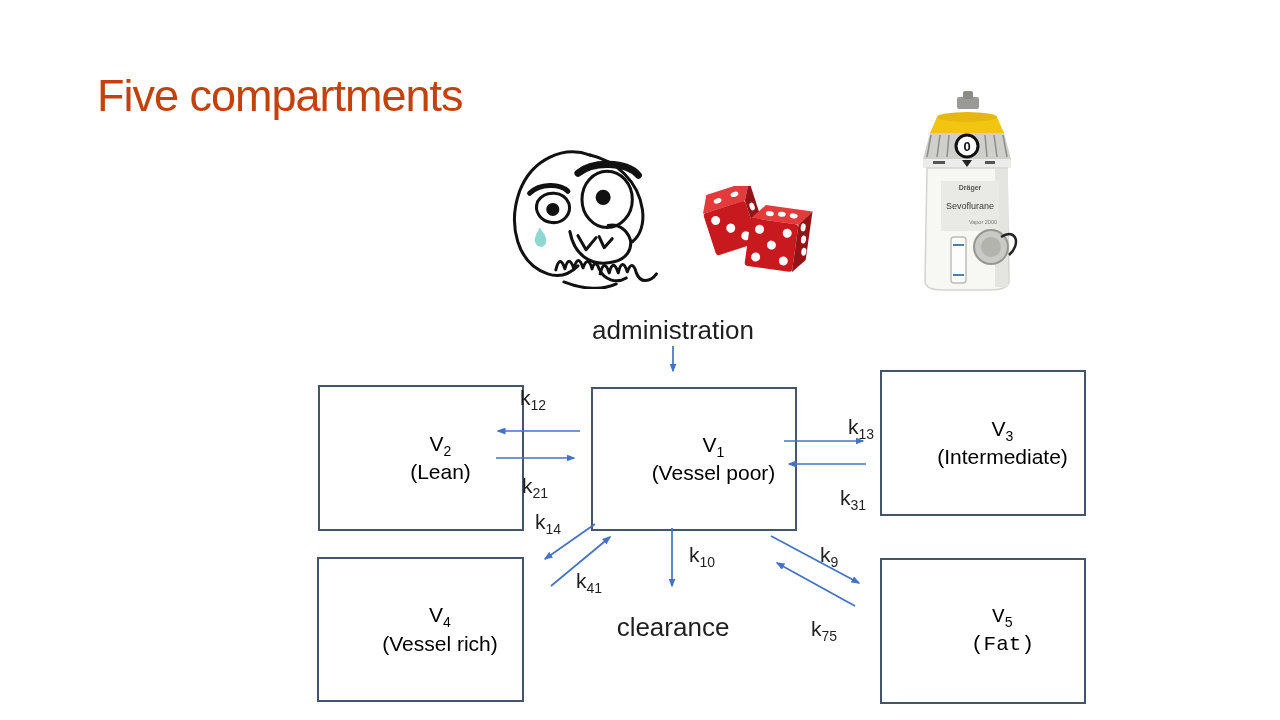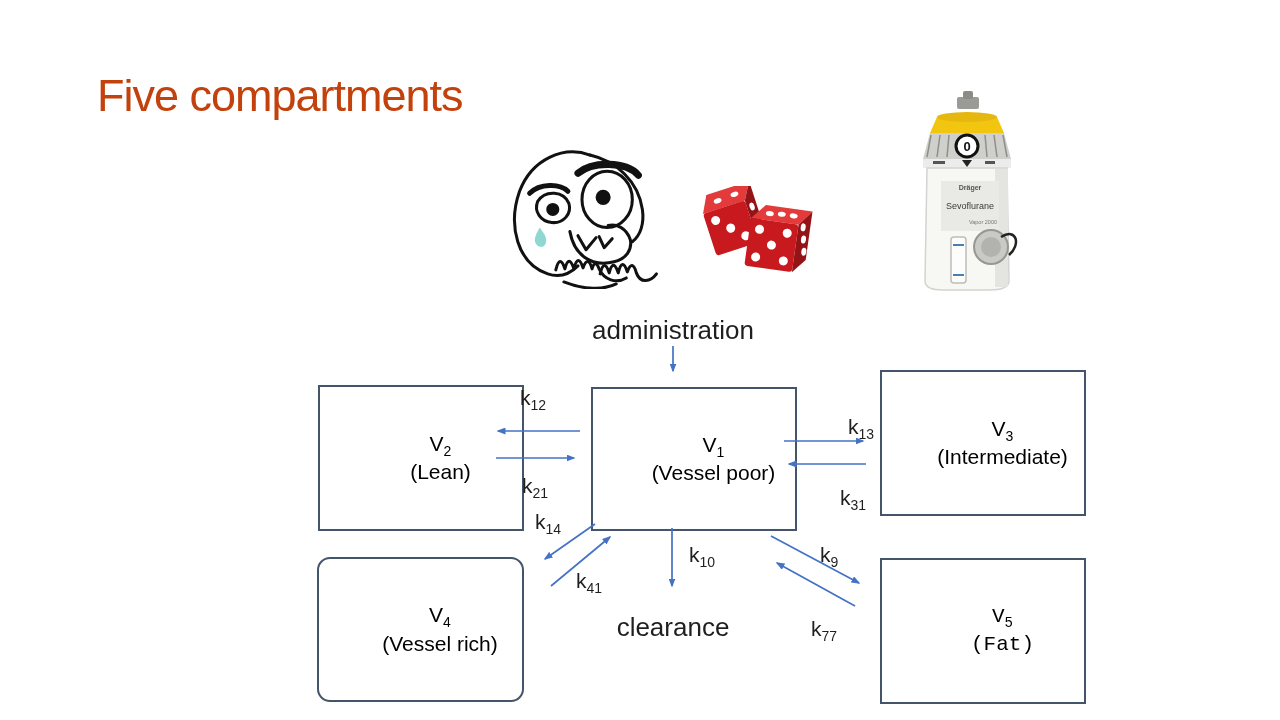--- a/index.html
+++ b/index.html
@@ -129,21 +129,21 @@
       <span>V</span><sub>2</sub><br>
       <span>(Lean)</span>
     </div>
   </div>
   <div class="box" style="left:880px;top:370px;width:163px;height:142px;">
     <div>
       <span>V</span><sub>3</sub><br>
       <span>(Intermediate)</span>
     </div>
   </div>
-  <div class="box" style="left:317px;top:557px;width:164px;height:141px;border-radius:13px;">
+  <div class="box" style="left:317px;top:557px;width:164px;height:141px;">
     <div>
       <span>V</span><sub>4</sub><br>
       <span>(Vessel rich)</span>
     </div>
   </div>
   <div class="box" style="left:880px;top:558px;width:163px;height:142px;font-family:Liberation Mono, monospace;">
     <div>
       <span>V</span><sub>5</sub><br>
       <span>(Fat)</span>
     </div>
@@ -152,21 +152,21 @@
   <div class="flow-label" style="left:573px;top:315px;">administration</div>
   <div class="flow-label" style="left:573px;top:612px;">clearance</div>
 
   <div class="rate" style="left:520px;top:386px;"><span>k</span><sub>12</sub></div>
   <div class="rate" style="left:522px;top:474px;"><span>k</span><sub>21</sub></div>
   <div class="rate" style="left:848px;top:399px;margin-top:16px;"><span>k</span><sub>13</sub></div>
   <div class="rate" style="left:840px;top:486px;"><span>k</span><sub>31</sub></div>
   <div class="rate" style="left:535px;top:510px;"><span>k</span><sub>14</sub></div>
   <div class="rate" style="left:576px;top:569px;"><span>k</span><sub>41</sub></div>
   <div class="rate" style="left:820px;top:543px;"><span>k</span><sub>9</sub></div>
-  <div class="rate" style="left:811px;top:617px;"><span>k</span><sub>77</sub></div>
+  <div class="rate" style="left:811px;top:617px;"><span>k</span><sub>75</sub></div>
   <div class="rate" style="left:689px;top:543px;"><span>k</span><sub>10</sub></div>
 
   <svg class="overlay" width="1280" height="720" viewBox="0 0 1280 720">
     <defs>
       <marker id="ah" markerWidth="9" markerHeight="7" refX="7.5" refY="3.5" orient="auto" markerUnits="userSpaceOnUse">
         <path d="M0,0 L9,3.5 L0,7 Z" fill="#4472c4"></path>
       </marker>
     </defs>
     <g stroke="#4472c4" stroke-width="1.7">
       <line x1="673" y1="346" x2="673" y2="371" marker-end="url(#ah)"></line>

